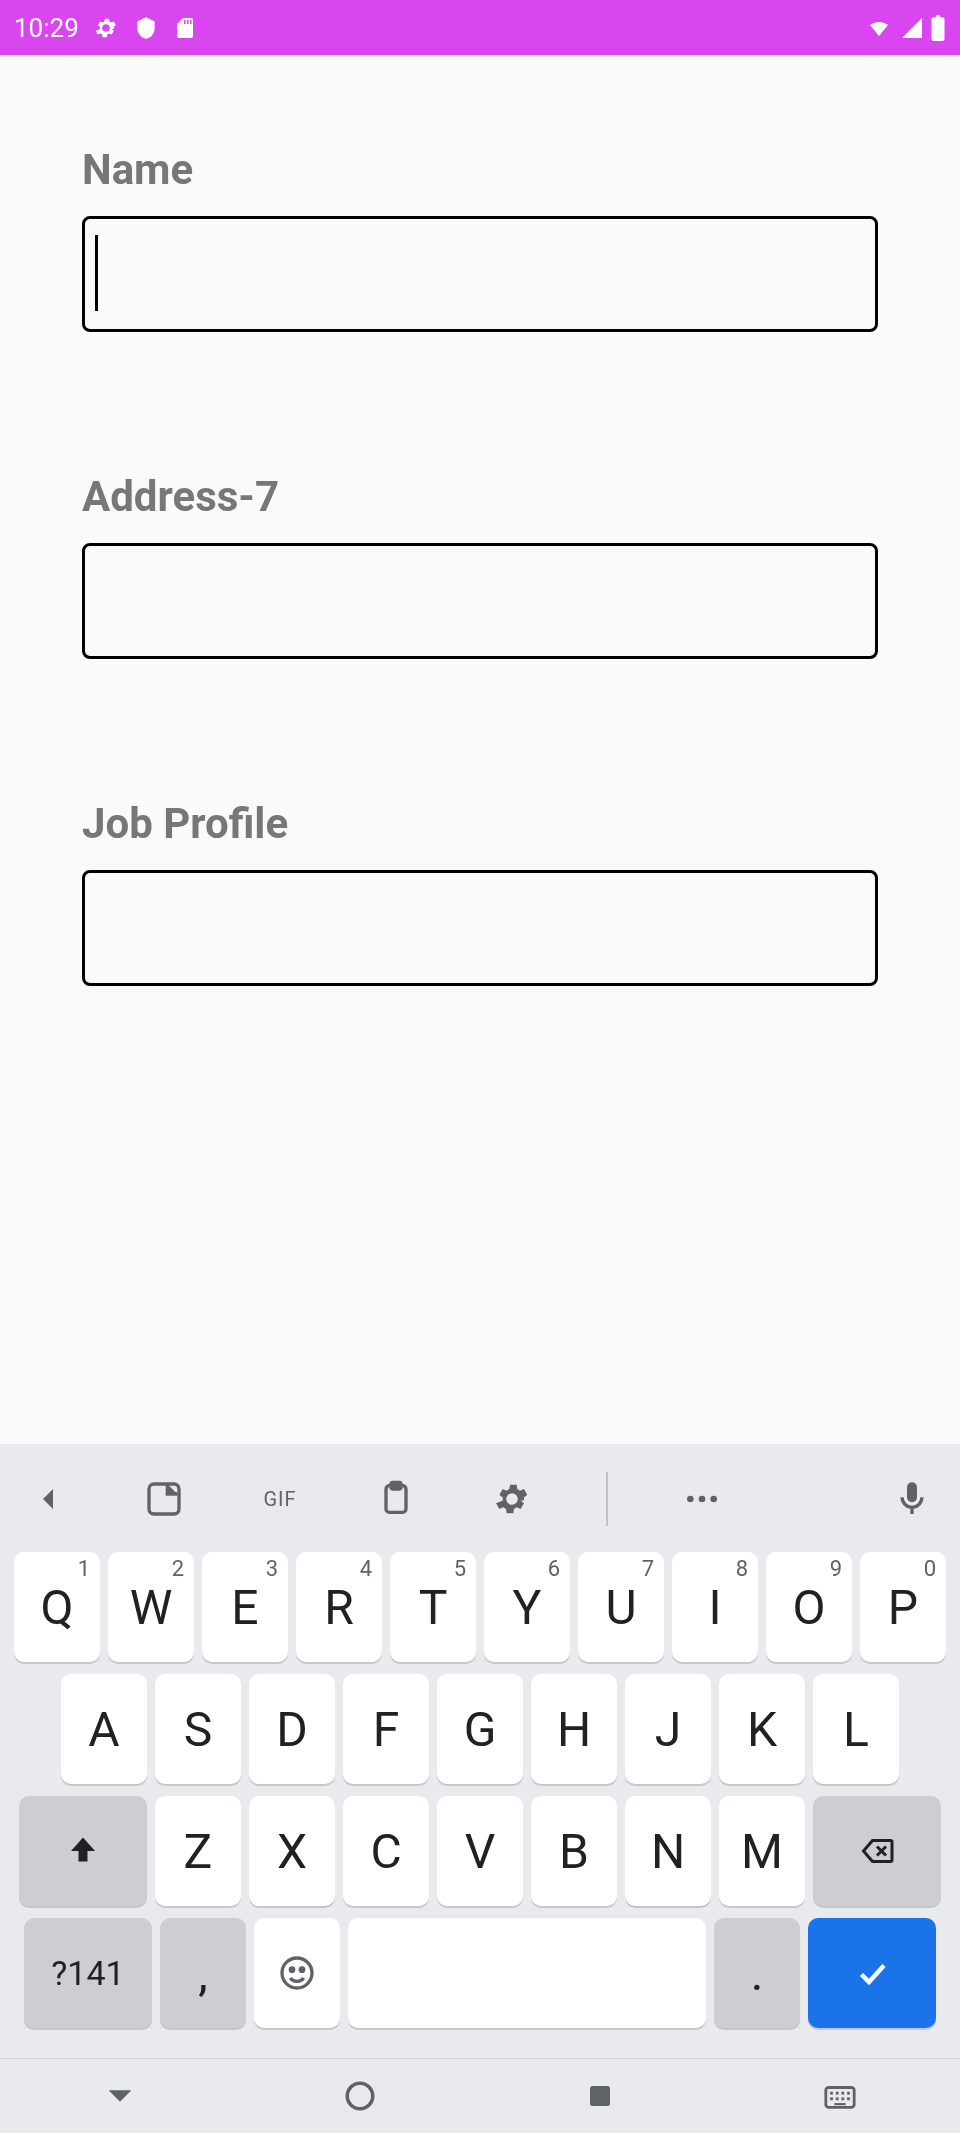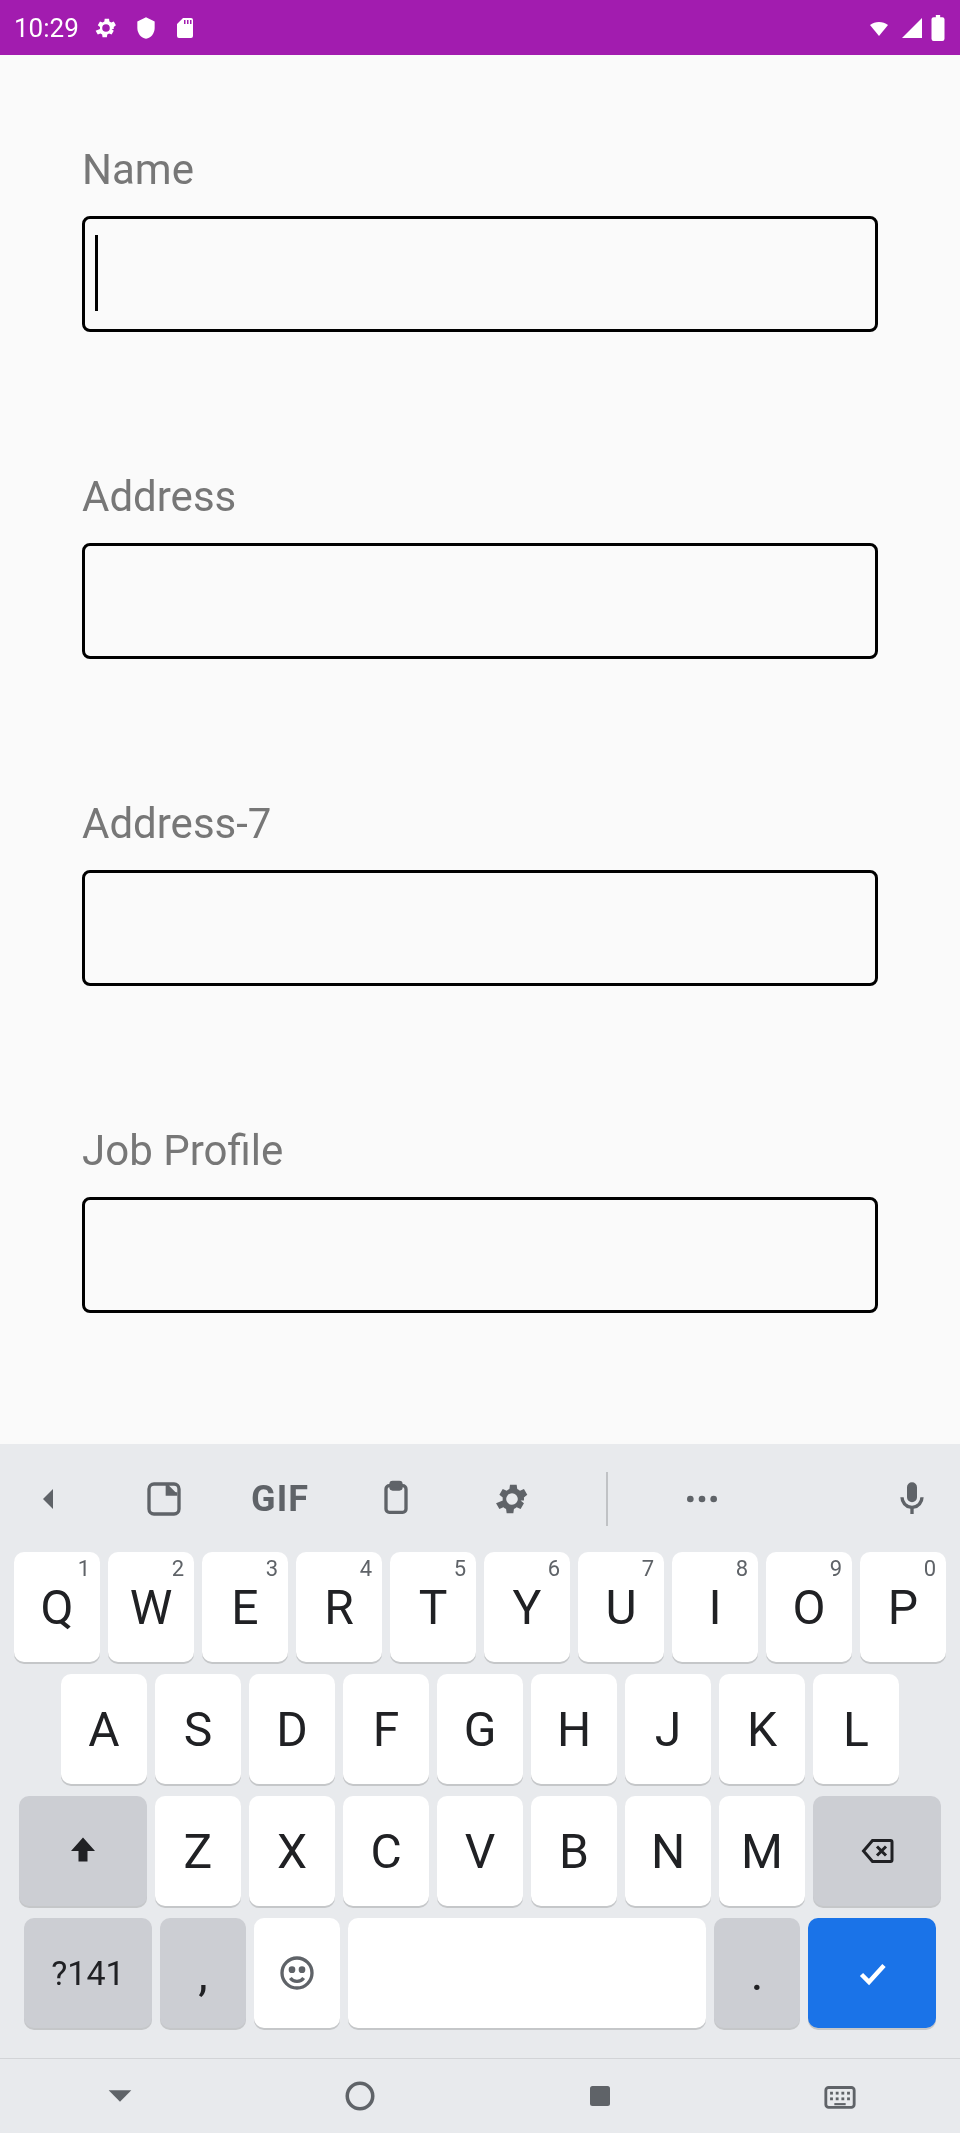--- a/index.html
+++ b/index.html
@@ -1,27 +1,27 @@
 <!DOCTYPE html>
 <html><head>
   <meta charset="utf-8">
   <style>
     * { margin: 0; padding: 0; box-sizing: border-box; }
     html { width: 960px; }
     body { width: 960px; height: 2133px; background: #fafafa; font-family: Roboto, Arial, sans-serif; position: relative; overflow: hidden; }
 
     
-    .status-bar { height: 55px; background: #a21caf; display: flex; align-items: center; justify-content: space-between; padding: 0 14px; color: #fff; font-size: 26px; }
+    .status-bar { height: 55px; background: #d946ef; display: flex; align-items: center; justify-content: space-between; padding: 0 14px; color: #fff; font-size: 26px; }
     .status-left { display: flex; align-items: center; gap: 14px; }
     .status-right { display: flex; align-items: center; gap: 6px; }
     .ic { display: inline-flex; }
 
     
     .form-area { padding: 90px 82px 0 82px; }
-    .field-group { margin-bottom: 140px; }
+    .field-group { margin-bottom: 140px; font-weight: bold; }
     .field-label { font-size: 42px; color: #777; margin-bottom: 22px; display: block; }
     .field-input { width: 100%; height: 116px; border: 3px solid #000; border-radius: 8px; font-size: 44px; padding: 0 16px; background: transparent; position: relative; }
     .field-input.focused .caret { position: absolute; left: 10px; top: 16px; width: 3px; height: 76px; background: #000; animation: blink 1s step-end infinite; }
     .input-wrap { position: relative; }
     @keyframes blink { 50% { opacity: 0; } }
 
     
     .keyboard { position: absolute; left: 0; right: 0; bottom: 75px; background: #e8eaed; padding-top: 8px; }
     .tool-row { height: 94px; display: flex; align-items: center; padding: 0 20px; gap: 60px; }
     .tool-row .tool { width: 56px; height: 56px; display: flex; align-items: center; justify-content: center; color: #5f6368; }
@@ -86,26 +86,20 @@
 
 <div class="form-area">
   <div class="field-group">
     <label class="field-label">Name</label>
     <div class="input-wrap field-input focused">
       <span></span>
       <span class="caret"></span>
     </div>
   </div>
   <div class="field-group">
-    <label class="field-label">Address</label>
-    <div class="input-wrap field-input">
-      <span></span>
-    </div>
-  </div>
-  <div class="field-group">
     <label class="field-label">Address-7</label>
     <div class="input-wrap field-input">
       <span></span>
     </div>
   </div>
   <div class="field-group">
     <label class="field-label">Job Profile</label>
     <div class="input-wrap field-input">
       <span></span>
     </div>
@@ -119,21 +113,21 @@
           <path d="M15 18l-6-6 6-6"></path>
         </svg>
       </div>
     <div class="tool">
         <svg width="40" height="40" viewBox="0 0 24 24" fill="none" stroke="#5f6368" stroke-width="2">
           <rect x="3" y="3" width="18" height="18" rx="3"></rect>
           <path d="M14 3v6h6" fill="#5f6368"></path>
         </svg>
       </div>
     <div class="tool">
-        <span style="font-weight:700;font-size:36px;color:#5f6368;letter-spacing:1px;">GIF</span>
+        <span style="font-weight:400;font-size:20px;color:#5f6368;letter-spacing:1px;">GIF</span>
       </div>
     <div class="tool">
         <svg width="40" height="40" viewBox="0 0 24 24" fill="none" stroke="#5f6368" stroke-width="2">
           <rect x="6" y="4" width="12" height="16" rx="2"></rect>
           <rect x="9" y="2" width="6" height="4" rx="1" fill="#5f6368"></rect>
         </svg>
       </div>
     <div class="tool">
         <svg width="40" height="40" viewBox="0 0 24 24" fill="#5f6368">
           <path d="M19.14 12.94a7.14 7.14 0 000-1.88l2.03-1.58-2-3.46-2.39.96a7.03 7.03 0 00-1.62-.94l-.36-2.54h-4l-.36 2.54c-.58.24-1.12.55-1.62.94l-2.39-.96-2 3.46 2.03 1.58a7.14 7.14 0 000 1.88L2.43 14.5l2 3.46 2.39-.96c.5.39 1.04.7 1.62.94l.36 2.54h4l.36-2.54c.58-.24 1.12-.55 1.62-.94l2.39.96 2-3.46-2.03-1.58zM12 15.5A3.5 3.5 0 1112 8.5a3.5 3.5 0 010 7z"></path>

